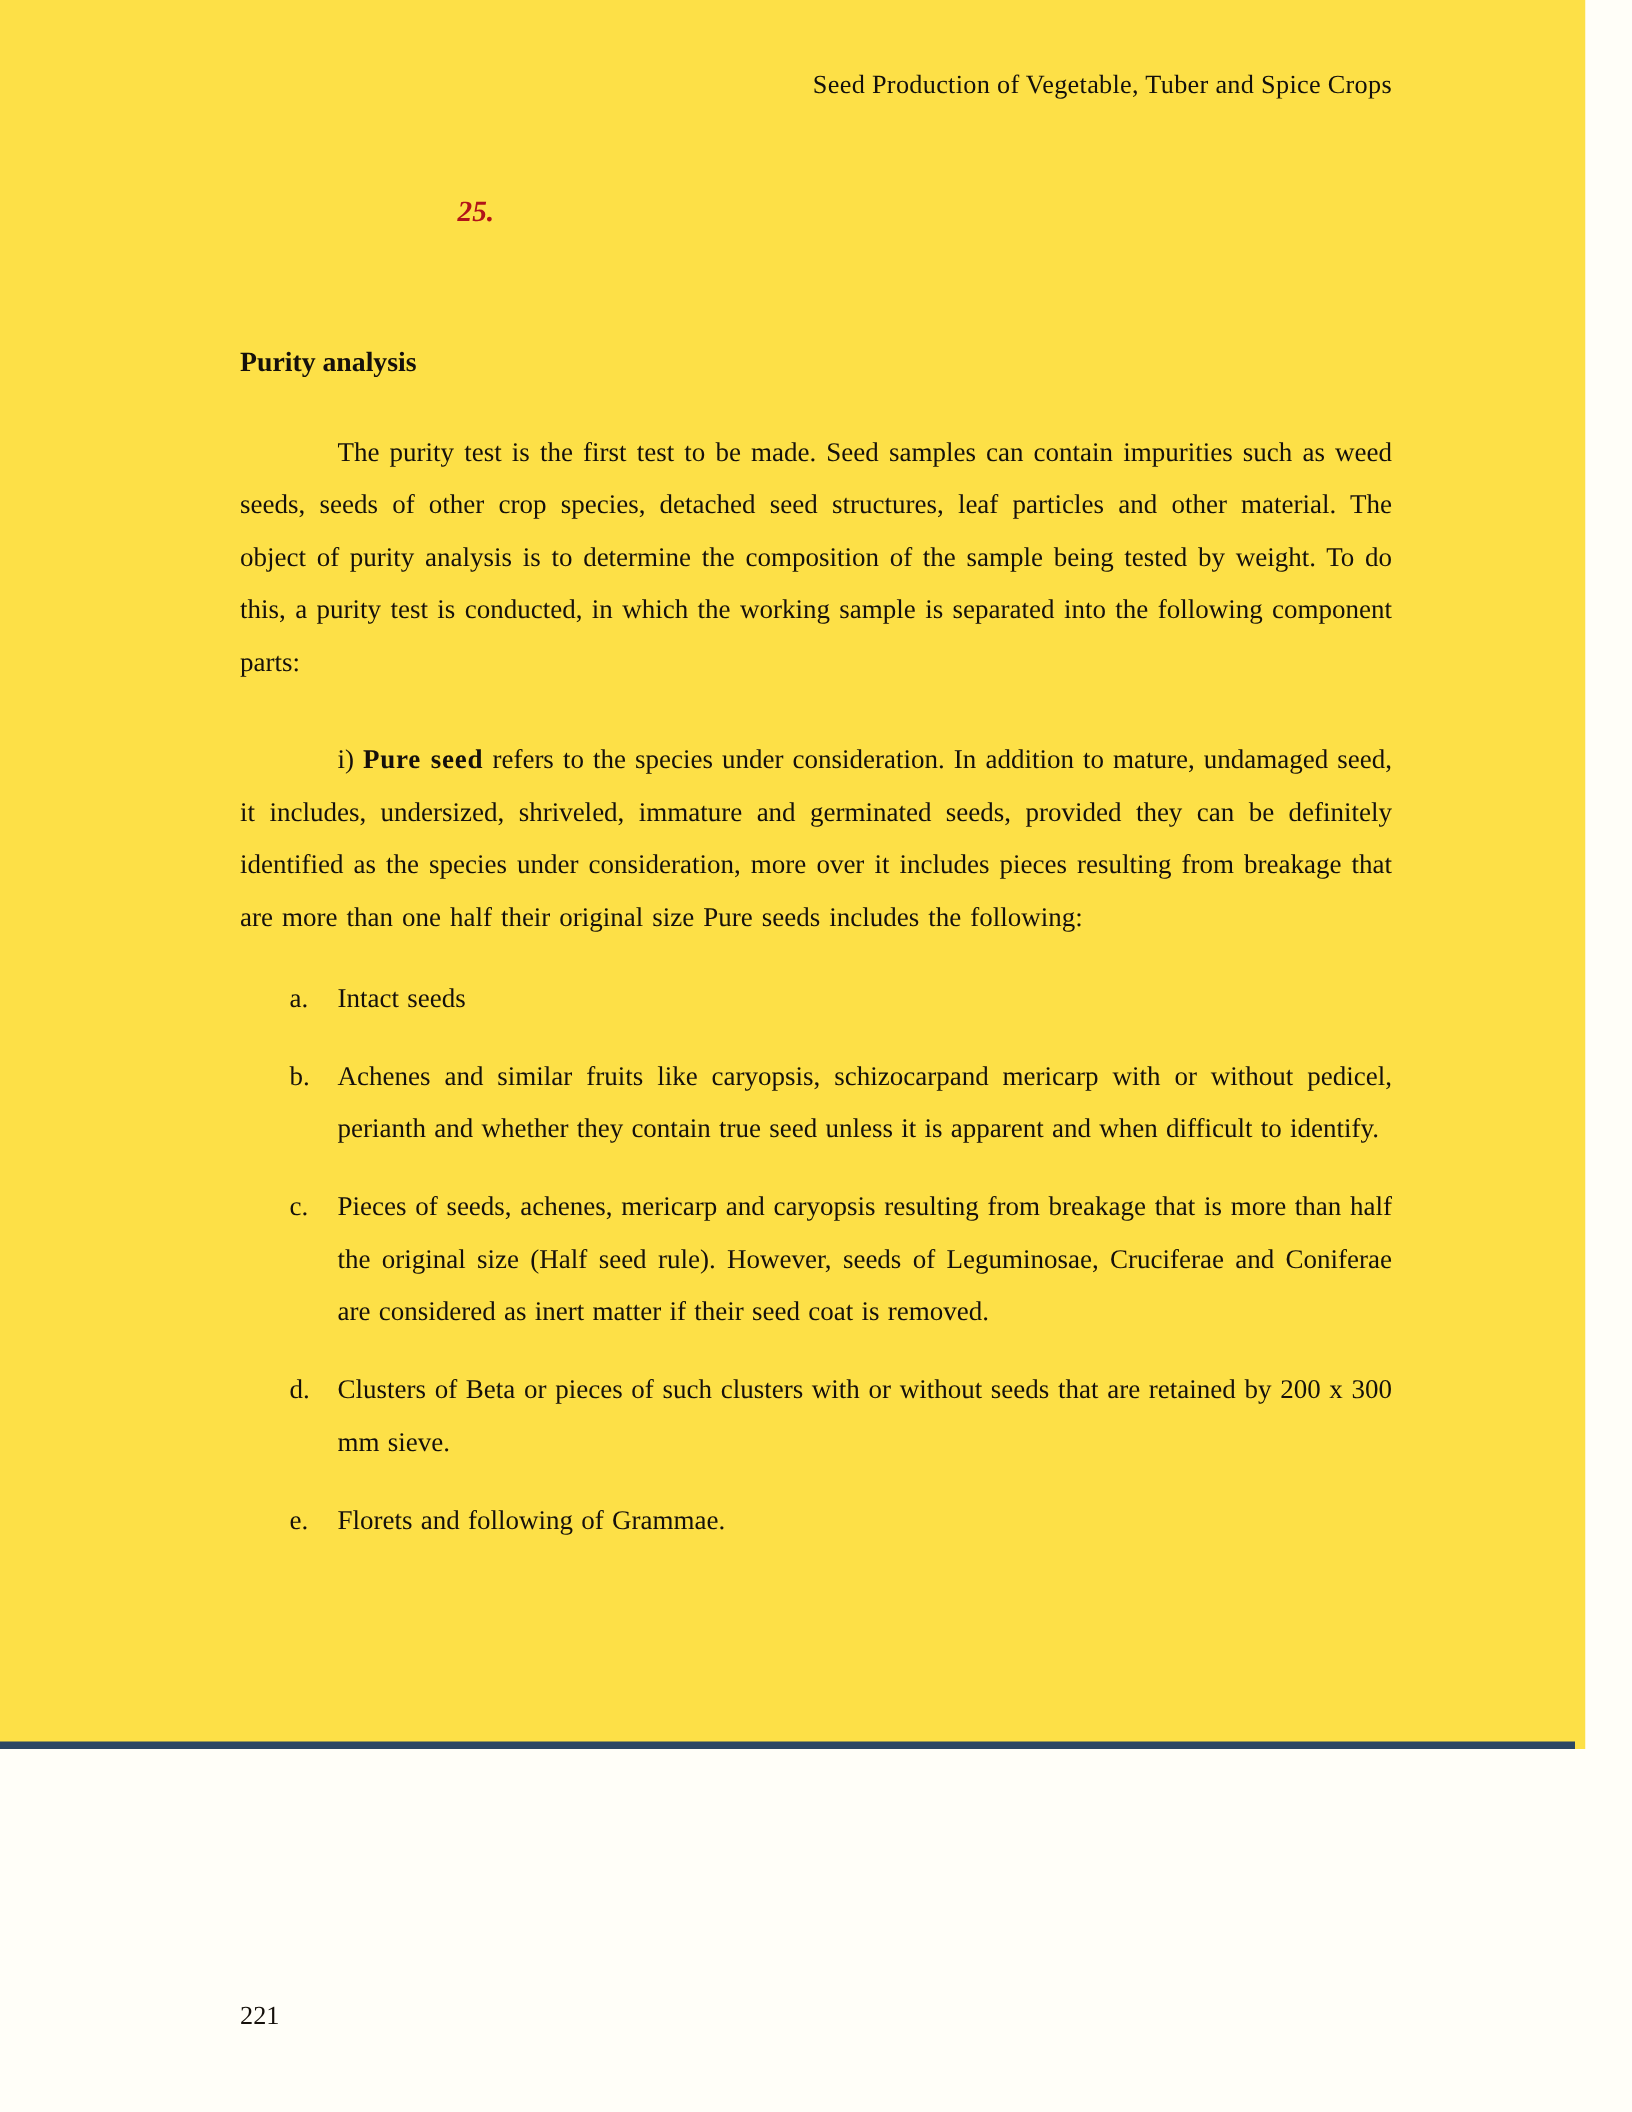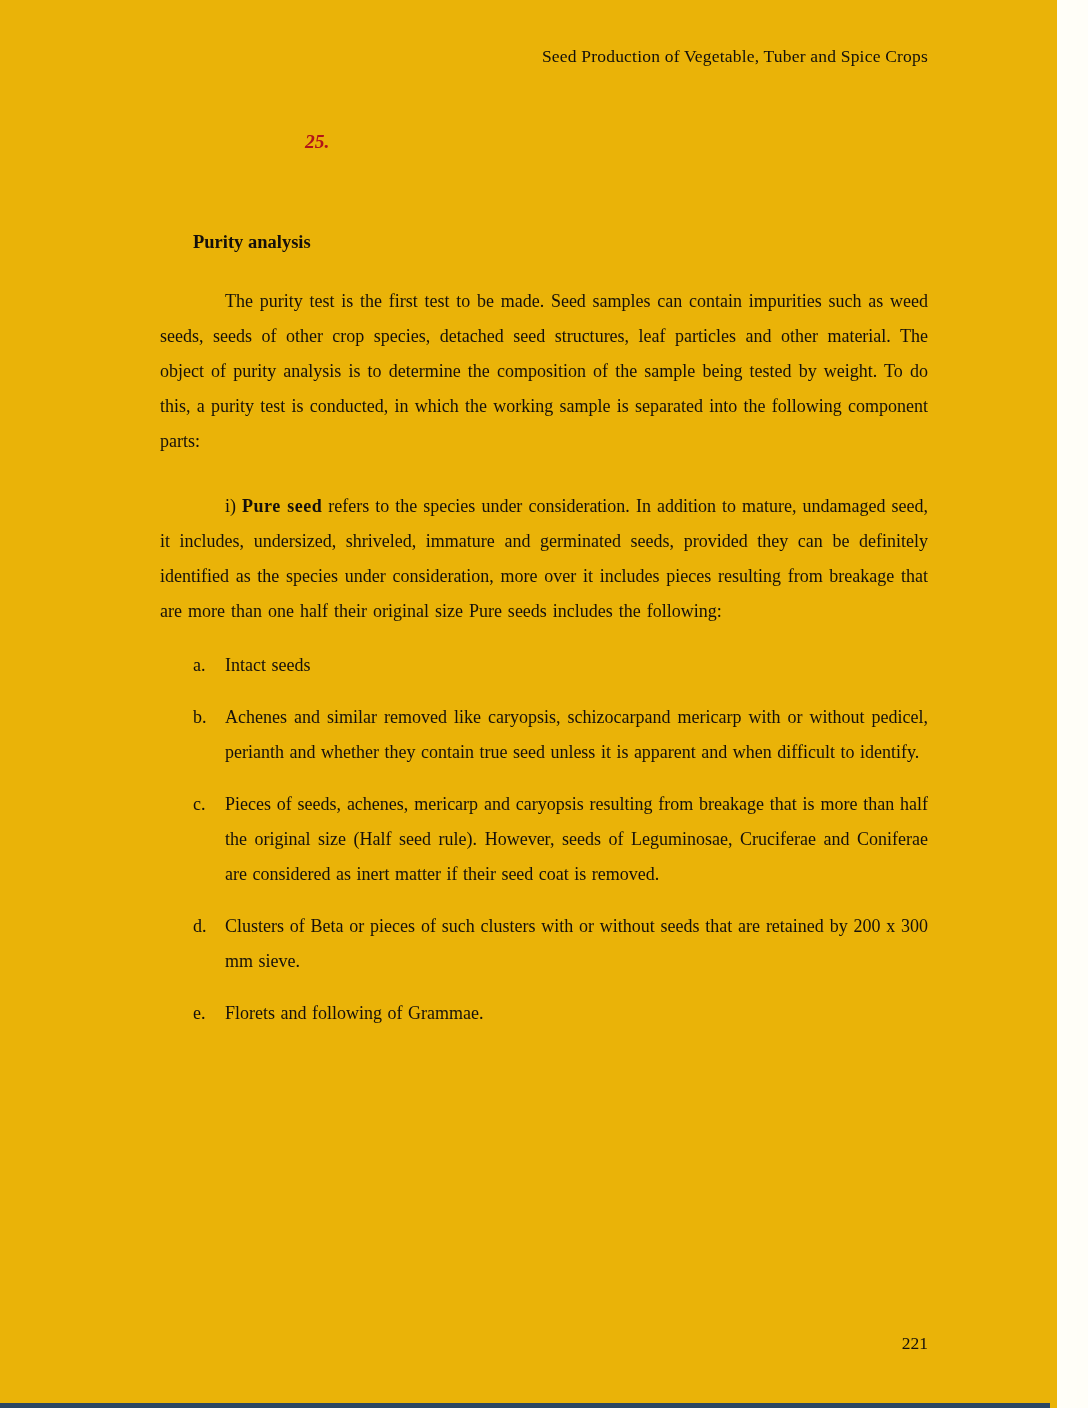--- a/index.html
+++ b/index.html
@@ -4,22 +4,22 @@
 <style>
   * { margin: 0; padding: 0; box-sizing: border-box; }
   html, body {
     width: 1088px; height: 1408px;
     background: #fffef8;
     font-family: "Liberation Serif", "DejaVu Serif", serif;
     overflow: hidden;
   }
   .page {
     position: absolute; left: 0; top: 0;
-    width: 1057px; height: 1408px;
-    background: #eab308;
+    width: 1057px; height: 1166px;
+    background: #fde047;
     color: #15100b;
   }
   .right-strip {
     position: absolute; top: 0; right: 0;
     width: 31px; height: 1408px;
     background: #fffef8;
   }
   .content {
     position: absolute; left: 160px; top: 0;
     width: 768px; height: 1408px;
@@ -36,21 +36,20 @@
     display: flex;
     font-weight: bold;
     font-size: 19.5px;
     color: #b11419;
   }
   .chapter-num { margin-left: 145px; width: 65px; font-style: italic; }
   .section-heading {
     margin-top: 79px;
     font-weight: bold;
     font-size: 18.5px;
-    margin-left: 33px;
   }
   .para {
     margin-top: 30px;
     font-size: 18px;
     line-height: 35px;
     text-align: justify;
     text-indent: 65px;
     word-spacing: 1.5px;
   }
   .para.first { margin-top: 31px; font-family: Liberation Serif, serif; }
@@ -69,21 +68,21 @@
   }
   .list-item-text {
     flex: 1;
     text-align: justify;
     word-spacing: 1px;
     font-family: Liberation Serif, serif;
   }
   .page-number {
     position: absolute;
     top: 1333px; left: 0; right: 0;
-    text-align: right;
+    text-align: left;
     font-size: 17.5px;
   }
   .bottom-bar {
     position: absolute;
     left: 0; bottom: 0;
     width: 1050px; height: 5px;
     background: #2b4663;
   }
 </style>
 </head>
@@ -105,21 +104,21 @@
     <p class="para"><span>i) </span><span class="ps-bold">Pure seed</span><span> refers to the species under consideration. In addition to mature, undamaged seed, it includes, undersized, shriveled, immature and germinated seeds, provided they can be definitely identified as the species under consideration, more over it includes pieces resulting from breakage that are more than one half their original size Pure seeds includes the following:</span></p>
 
     <div class="list">
   <div class="list-item">
     <span class="list-item-label">a.</span>
     <span class="list-item-text">Intact seeds</span>
   </div>
 
   <div class="list-item">
     <span class="list-item-label">b.</span>
-    <span class="list-item-text">Achenes and similar removed like caryopsis, schizocarpand mericarp with or without pedicel, perianth and whether they contain true seed unless it is apparent and when difficult to identify.</span>
+    <span class="list-item-text">Achenes and similar fruits like caryopsis, schizocarpand mericarp with or without pedicel, perianth and whether they contain true seed unless it is apparent and when difficult to identify.</span>
   </div>
 
   <div class="list-item">
     <span class="list-item-label">c.</span>
     <span class="list-item-text">Pieces of seeds, achenes, mericarp and caryopsis resulting from breakage that is more than half the original size (Half seed rule). However, seeds of Leguminosae, Cruciferae and Coniferae are considered as inert matter if their seed coat is removed.</span>
   </div>
 
   <div class="list-item">
     <span class="list-item-label">d.</span>
     <span class="list-item-text">Clusters of Beta or pieces of such clusters with or without seeds that are retained by 200 x 300 mm sieve.</span>

